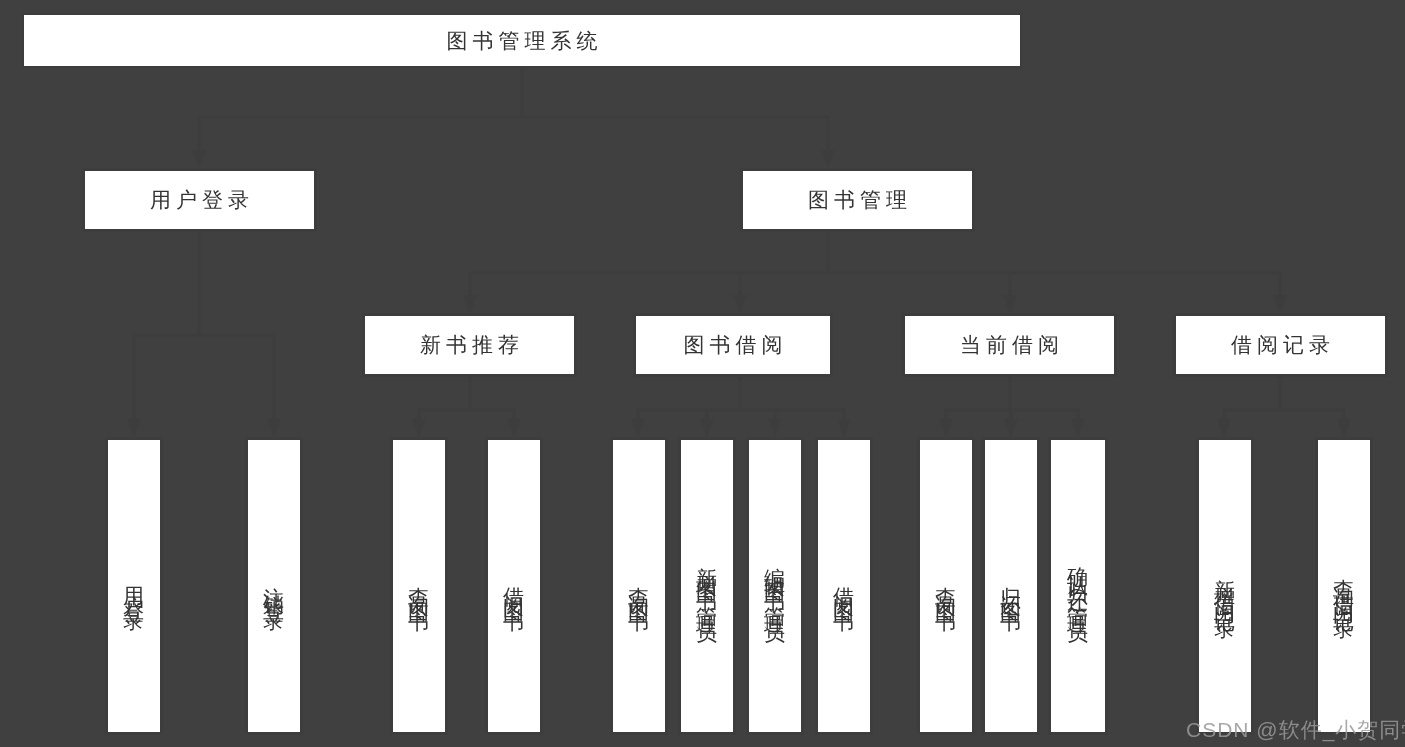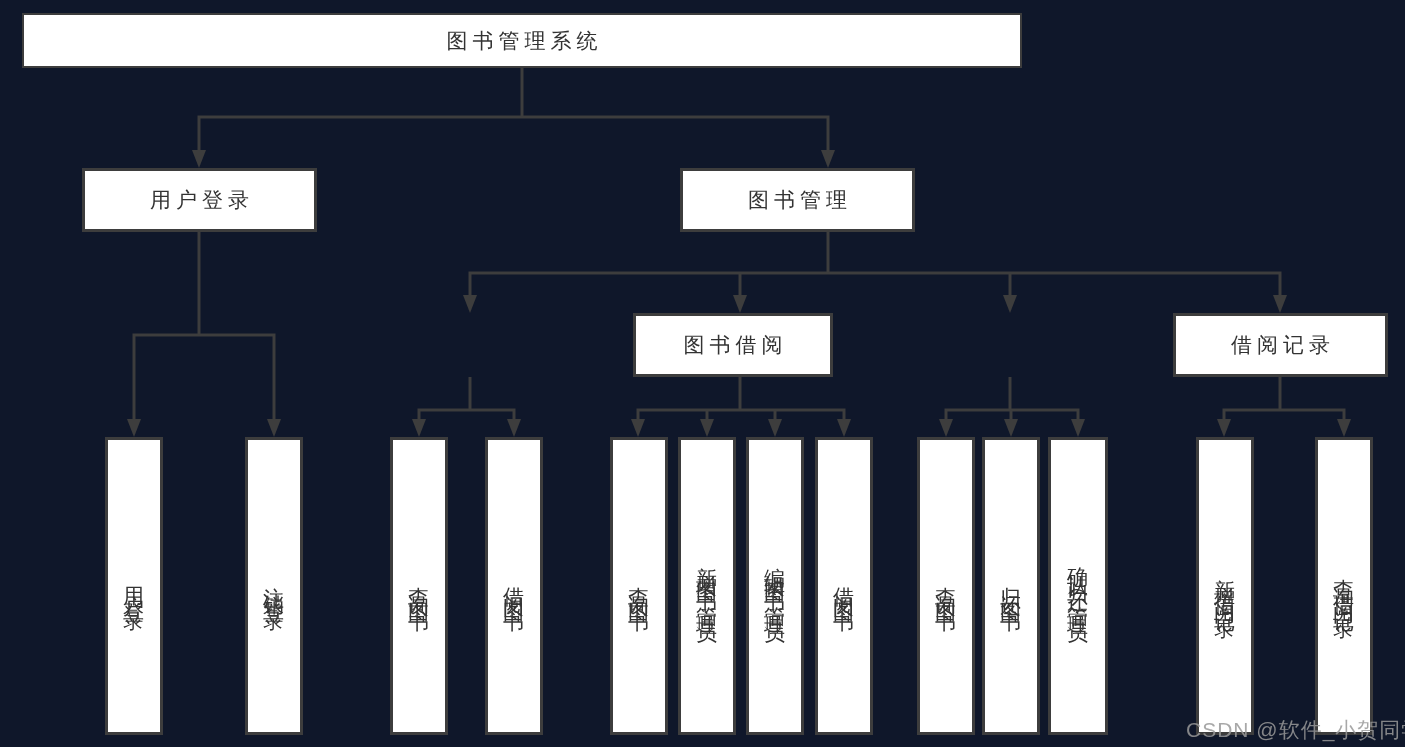--- a/index.html
+++ b/index.html
@@ -1,21 +1,21 @@
 <!DOCTYPE html>
 <html><head>
 <meta charset="utf-8">
 <style>
   html, body { margin: 0; padding: 0; }
   body { background: #ffffff; font-family: "Liberation Sans", "DejaVu Sans", sans-serif; }
   #canvas {
     position: relative;
     width: 1405px;
     height: 747px;
-    background: #0f172a;
+    background: #404040;
     overflow: hidden;
   }
   #connectors {
     position: absolute;
     left: 0; top: 0;
     width: 1405px; height: 747px;
     z-index: 0;
   }
   .node {
     position: absolute;
@@ -27,21 +27,21 @@
     justify-content: center;
     color: #333333;
     font-size: 21px;
     letter-spacing: 5px;
     text-indent: 5px;
     z-index: 1;
     white-space: nowrap;
   }
   #n-root { left: 22px; top: 13px; width: 1000px; height: 55px; border-width: 2px; }
   #n-l2-0 { left: 82px;  top: 168px; width: 235px; height: 64px; }
-  #n-l2-1 { left: 680px; top: 168px; width: 235px; height: 64px; }
+  #n-l2-1 { left: 740px; top: 168px; width: 235px; height: 64px; }
   #n-l3-0 { left: 362px;  top: 313px; width: 215px; height: 64px; }
   #n-l3-1 { left: 633px;  top: 313px; width: 200px; height: 64px; }
   #n-l3-2 { left: 902px;  top: 313px; width: 215px; height: 64px; }
   #n-l3-3 { left: 1173px; top: 313px; width: 215px; height: 64px; }
   .leaf {
     top: 437px;
     width: 58px;
     height: 298px;
     letter-spacing: 0;
     text-indent: 0;
@@ -121,21 +121,23 @@
       <polygon points="1217,419 1231,419 1224,437"></polygon>
       <polygon points="1337,419 1351,419 1344,437"></polygon>
     </g>
   </svg>
 
   <div class="node" id="n-root">图书管理系统</div>
 
   <div class="node" id="n-l2-0">用户登录</div>
   <div class="node" id="n-l2-1">图书管理</div>
 
+  <div class="node" id="n-l3-0">新书推荐</div>
   <div class="node" id="n-l3-1">图书借阅</div>
+  <div class="node" id="n-l3-2">当前借阅</div>
   <div class="node" id="n-l3-3">借阅记录</div>
 
   <div class="node leaf" id="leaf-0">
     <span class="vtext">用户登录</span>
   </div>
   <div class="node leaf" id="leaf-1">
     <span class="vtext">注销登录</span>
   </div>
   <div class="node leaf" id="leaf-2">
     <span class="vtext">查询图书</span>

